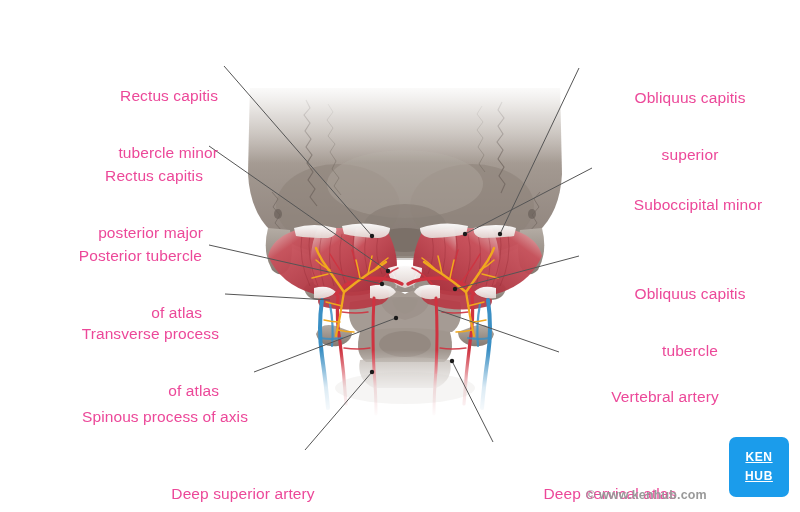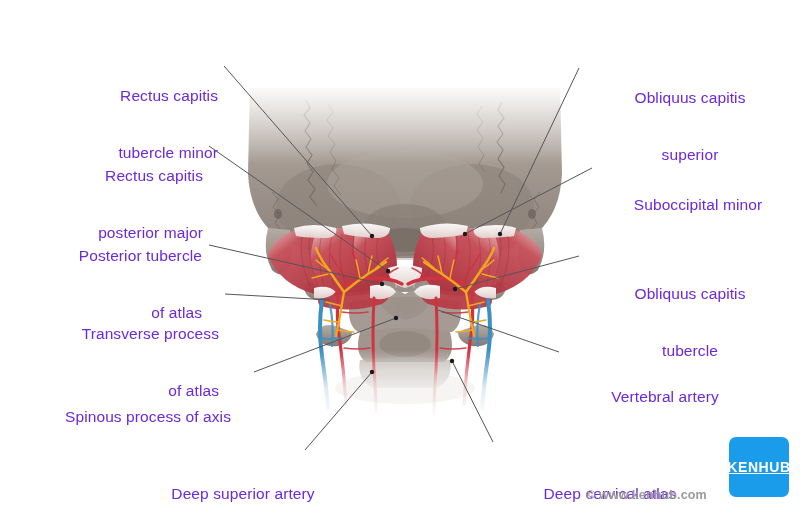--- a/index.html
+++ b/index.html
@@ -9,44 +9,44 @@
     font-family:"Liberation Sans", sans-serif;
     position:relative;
     overflow:hidden;
     -webkit-font-smoothing:antialiased;
   }
   #stage{position:absolute;inset:0;width:800px;height:512px;}
 
   
   .label{
     position:absolute;
-    color:#6d28d9;
+    color:#ec4899;
     font-size:15.5px;
     line-height:19px;
     letter-spacing:.1px;
     white-space:pre;
     font-weight:400;
   }
   .label.r{text-align:right;}
   .label.l{text-align:center;}
 
   
   #leaders{position:absolute;left:0;top:0;width:800px;height:512px;pointer-events:none;}
 
   
   #logo{
     position:absolute;
     left:729px;top:437px;
     width:60px;height:60px;
     border-radius:7px;
-    display:flex;flex-direction:row;
+    display:flex;flex-direction:column;
     align-items:center;justify-content:center;
     color:#fff;
     font-weight:700;
-    font-size:14px;
+    font-size:12px;
     line-height:19px;
     letter-spacing:.6px;
   }
   #copyright{
     position:absolute;
     left:586px;top:488px;
     font-size:12.5px;
     font-weight:700;
     color:#9a9a9a;
     letter-spacing:.15px;
@@ -319,21 +319,21 @@
   <div class="label r" style="left:2px;top:208px;width:200px;">
     <div>Posterior tubercle</div>
     <div>of atlas</div>
   </div>
 
   <div class="label r" style="left:19px;top:286px;width:200px;">
     <div>Transverse process</div>
     <div>of atlas</div>
   </div>
 
-  <div class="label r" style="left:48px;top:369px;width:200px;text-align:center;">
+  <div class="label r" style="left:48px;top:369px;width:200px;">
     <div>Spinous process of axis</div>
   </div>
 
   <div class="label l" style="left:585px;top:50px;width:210px;">
     <div>Obliquus capitis</div>
     <div>superior</div>
   </div>
 
   <div class="label l" style="left:598px;top:157px;width:200px;">
     <div>Suboccipital minor</div>

